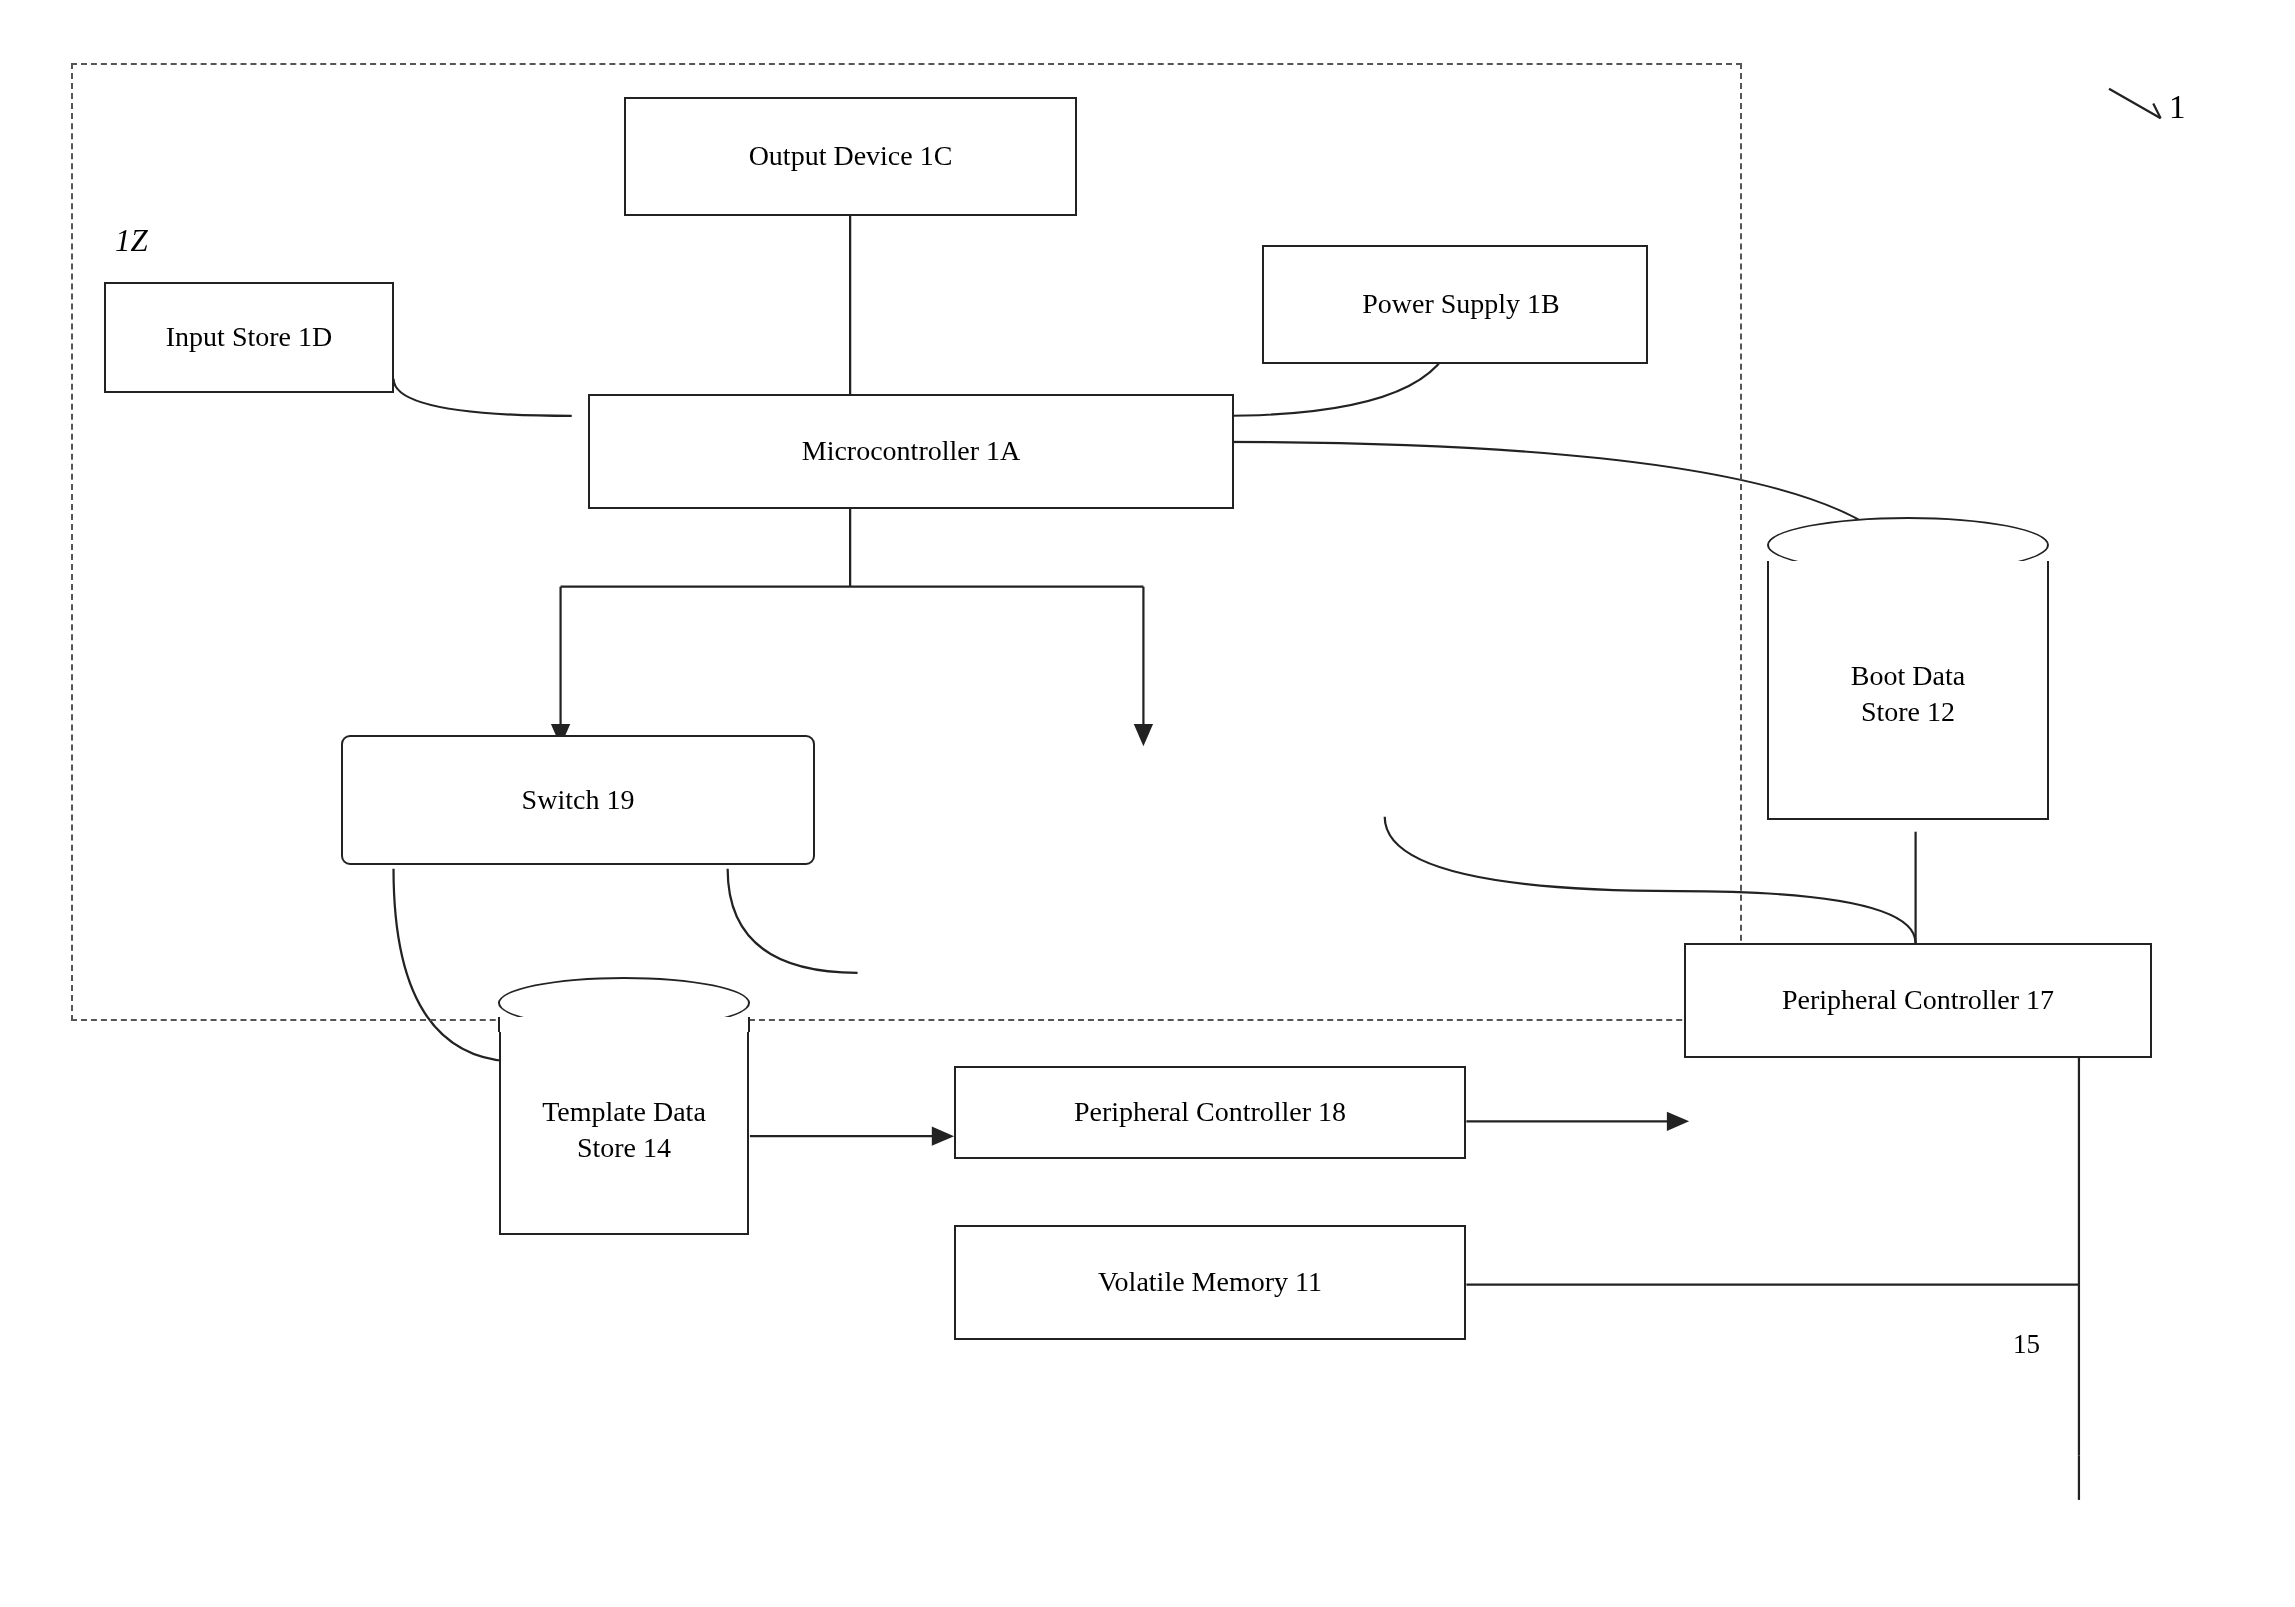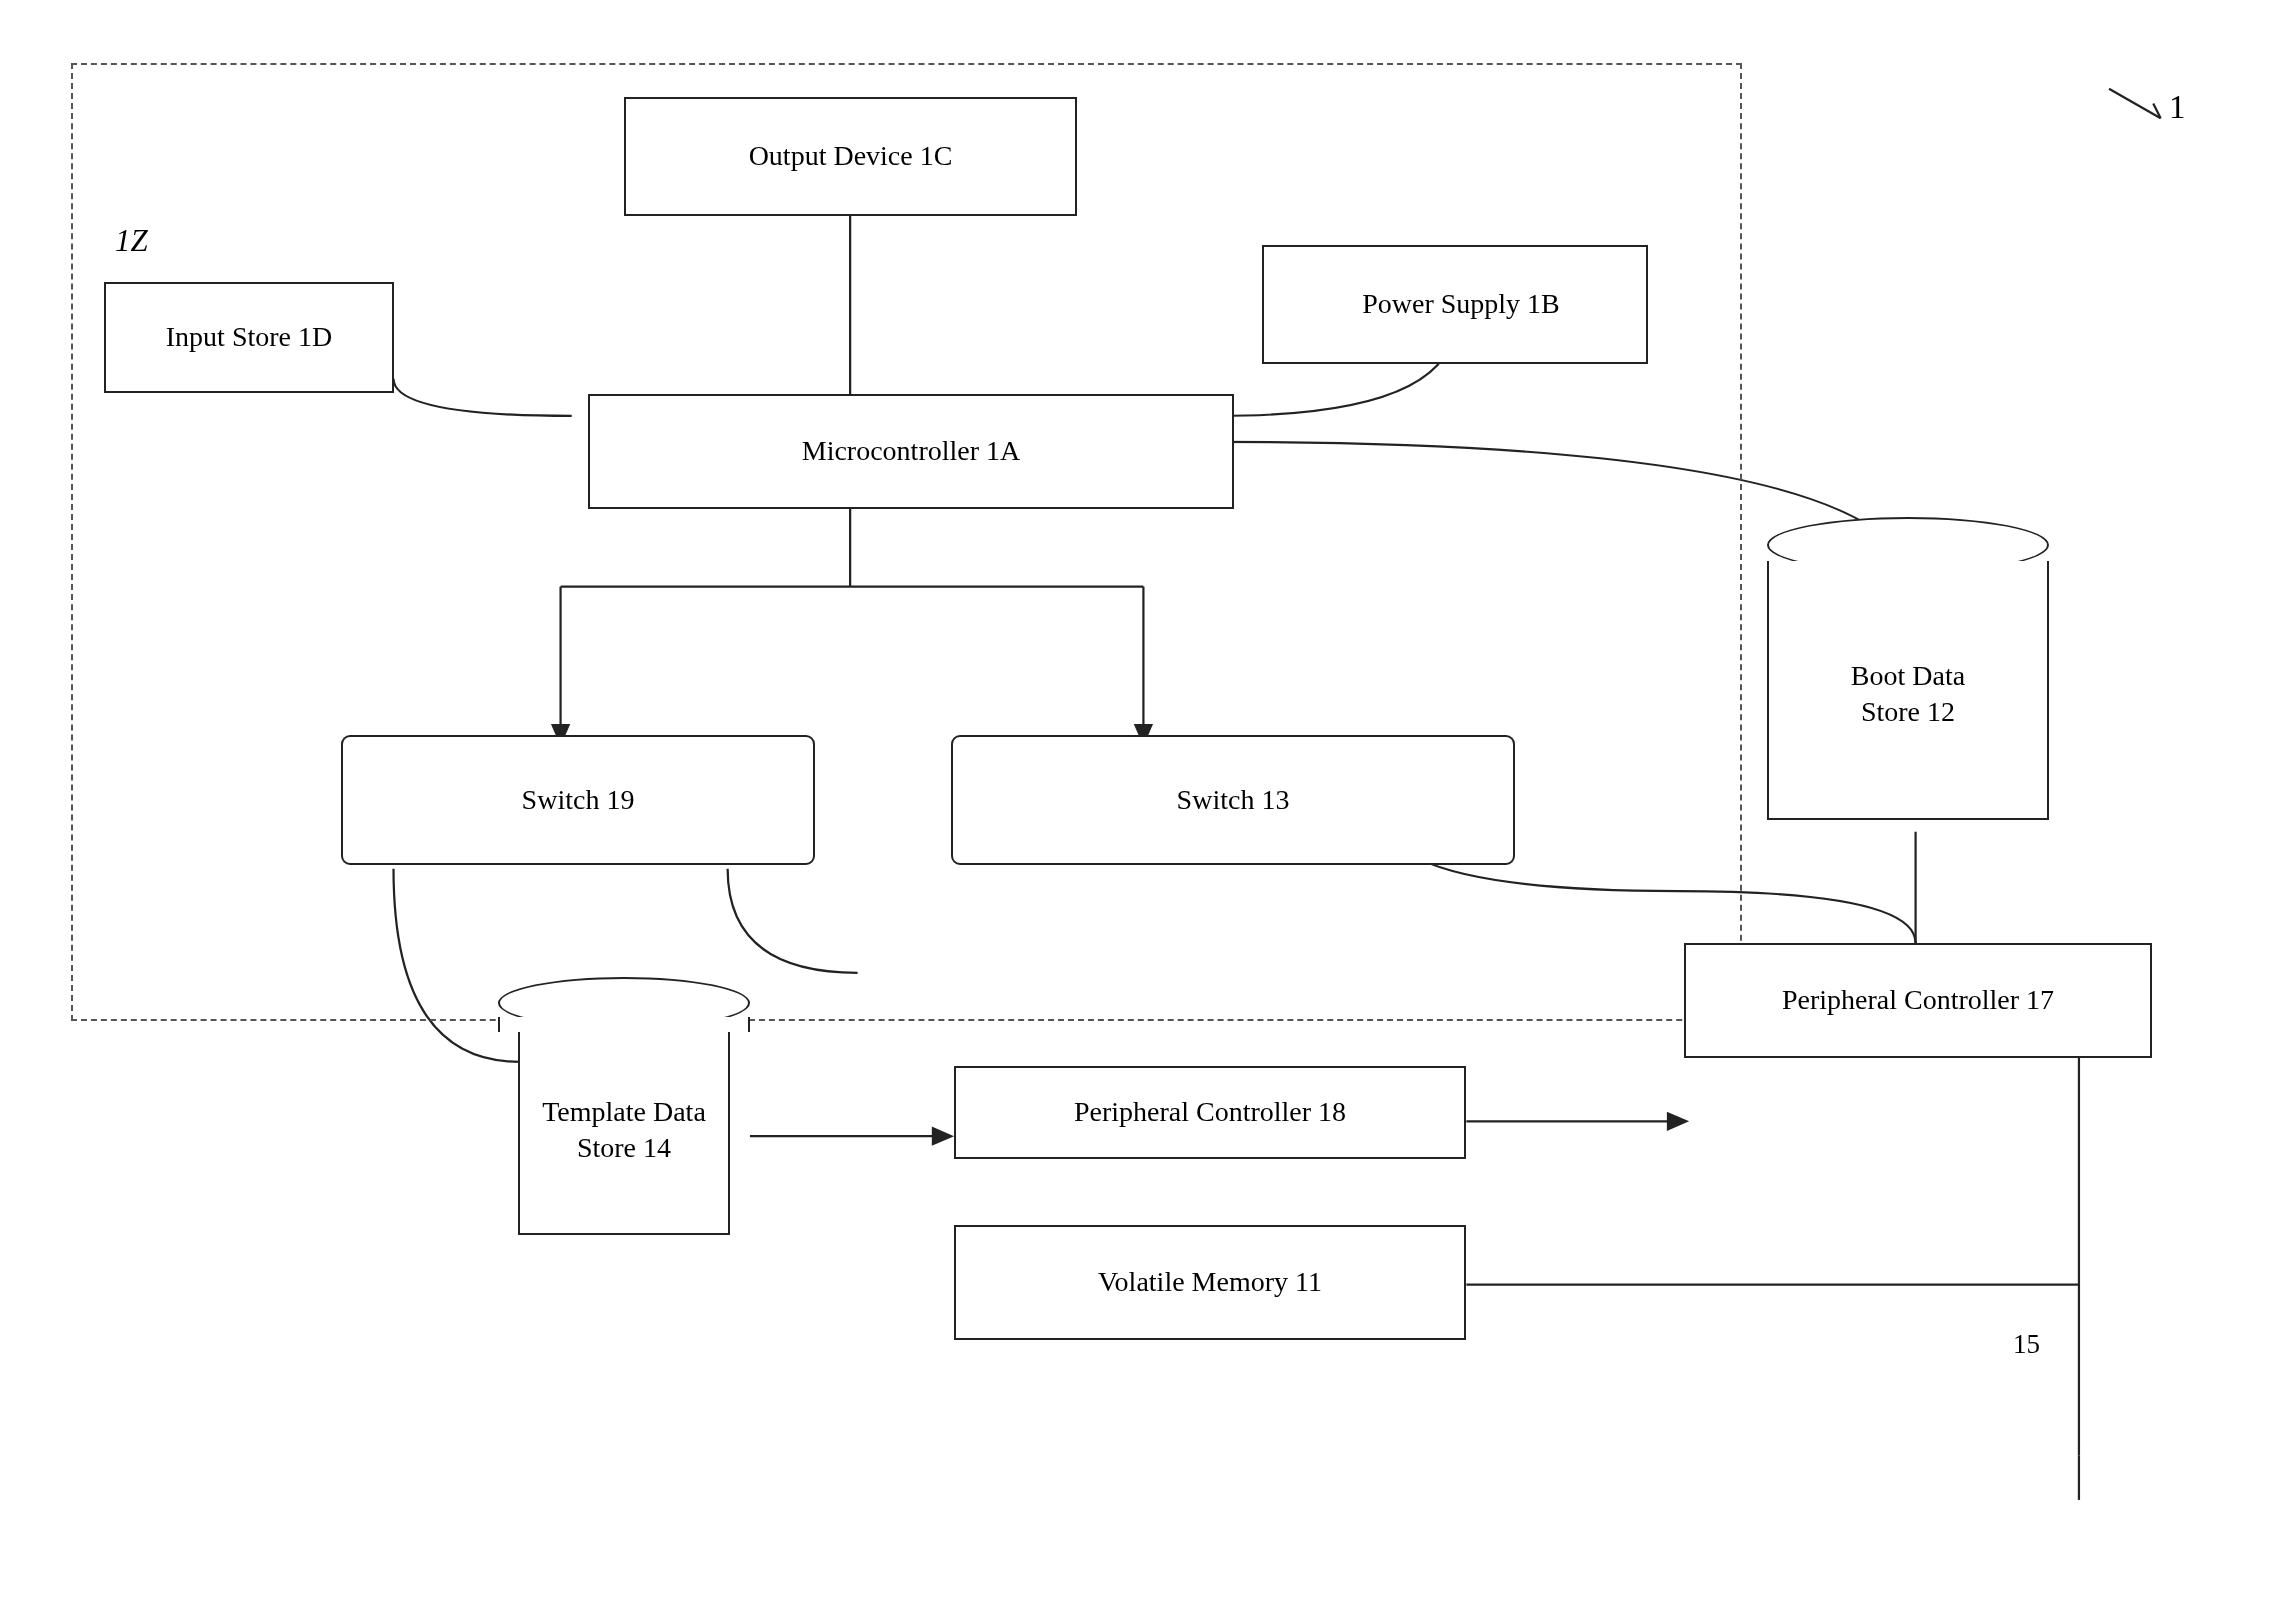--- a/index.html
+++ b/index.html
@@ -187,29 +187,26 @@
   </div>
 
   <div class="box" style="left: 588px; top: 394px; width: 646px; height: 115px;">
     <span>Microcontroller 1A</span>
   </div>
 
   <div class="box" style="left: 341px; top: 735px; width: 474px; height: 130px; border-radius: 9px;">
     <span>Switch 19</span>
   </div>
 
-  <div class="box" style="left: 951px; top: 735px; width: 564px; height: 130px; border-radius: 9px;">
-    <span>Switch 13</span>
-  </div>
 
   <div class="cylinder" style="left: 498px; top: 965px; width: 252px; height: 282px;">
     <div class="cylinder-top" style="width: 252px; height: 52px; z-index:2;">
       <div class="cylinder-top-inner"></div>
     </div>
-    <div class="cylinder-body" style="width: 212px; height: 208px; margin-top: -2.2px;">
+    <div class="cylinder-body" style="width: 250px; height: 208px; margin-top: -2.2px;">
       <span>Template Data<br>Store 14</span>
     </div>
   </div>
 
   <div class="box" style="left: 954px; top: 1066px; width: 512px; height: 93px;">
     <span>Peripheral Controller 18</span>
   </div>
 
   <div class="box" style="left: 954px; top: 1225px; width: 512px; height: 115px;">
     <span>Volatile Memory 11</span>

